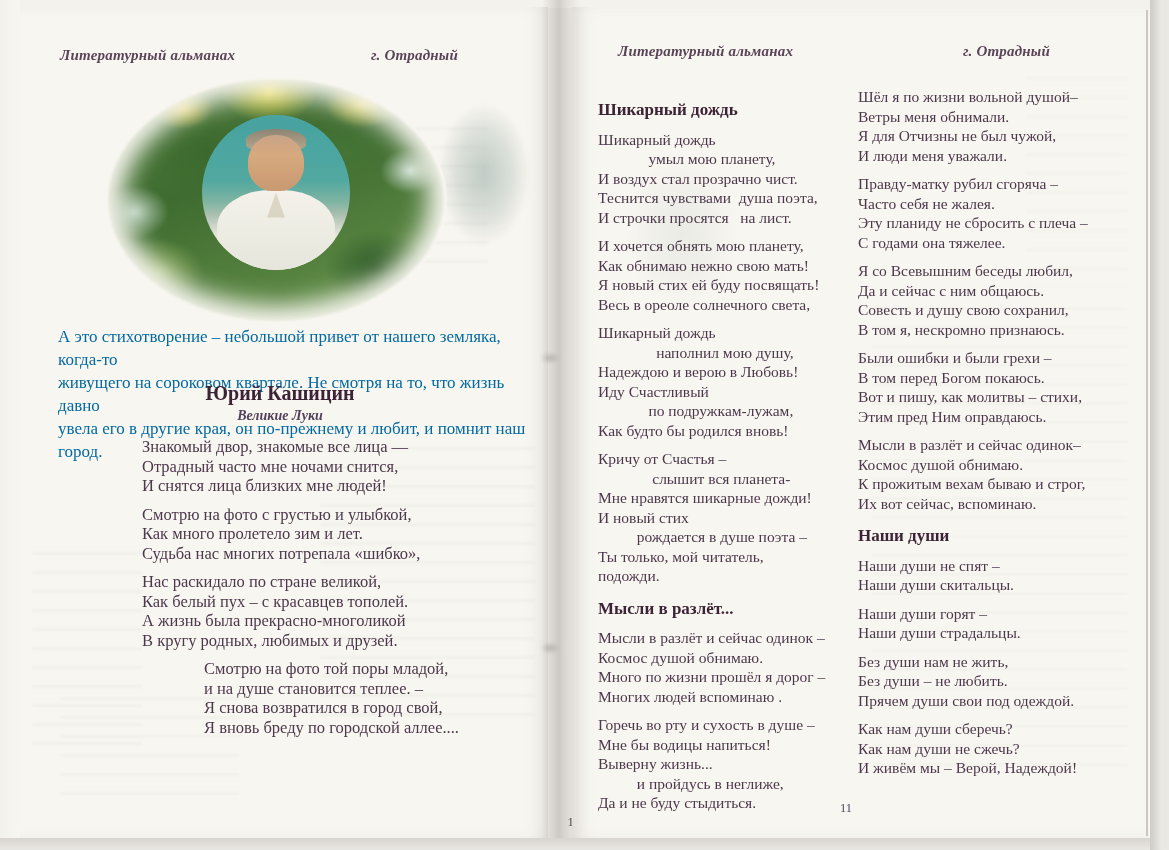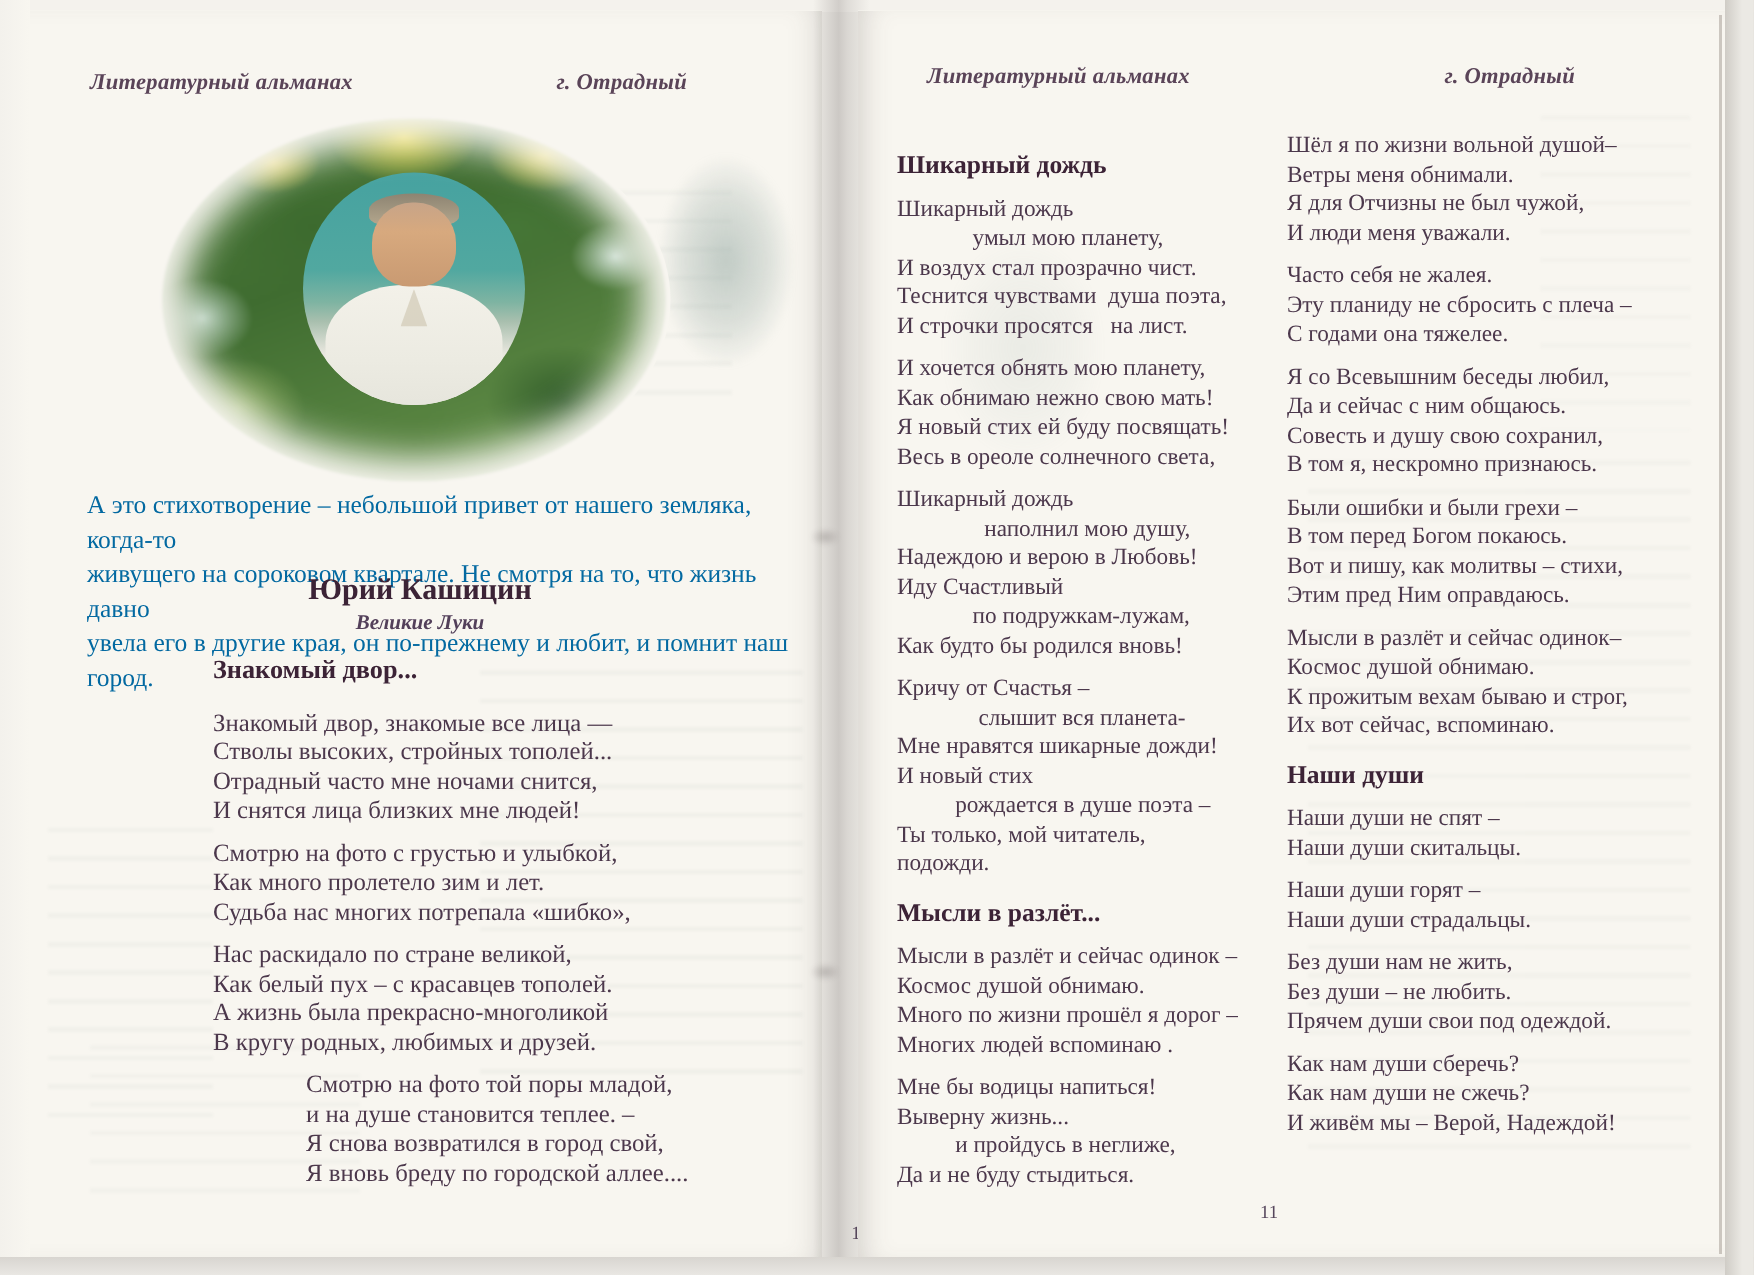--- a/index.html
+++ b/index.html
@@ -123,24 +123,22 @@
       <div class="vignette"></div>
     </div>
 
     <p class="intro">А это стихотворение – небольшой привет  от нашего земляка, когда-то
 живущего  на сороковом квартале.  Не смотря на то, что жизнь давно
 увела его в другие края, он по-прежнему и любит, и помнит  наш город.</p>
     <h2 class="author-name">Юрий Кашицин</h2>
     <div class="author-city">Великие Луки</div>
 
     <div class="poems">
-        <div class="poem-title">Знакомый двор...</div>
         <div class="stanza">
           <div class="line">Знакомый двор, знакомые все лица —</div>
-          <div class="line">Стволы высоких, стройных тополей...</div>
           <div class="line">Отрадный часто мне ночами снится,</div>
           <div class="line">И снятся лица близких мне людей!</div>
         </div>
         <div class="stanza">
           <div class="line">Смотрю на фото с грустью и улыбкой,</div>
           <div class="line">Как много пролетело зим и лет.</div>
           <div class="line">Судьба нас многих потрепала «шибко»,</div>
         </div>
         <div class="stanza">
           <div class="line">Нас раскидало по стране великой,</div>
@@ -206,34 +204,36 @@
           <div class="line">подожди.</div>
         </div>
         <div class="poem-title">Мысли в разлёт...</div>
         <div class="stanza">
           <div class="line">Мысли в разлёт и сейчас одинок –</div>
           <div class="line">Космос душой обнимаю.</div>
           <div class="line">Много по жизни прошёл я дорог –</div>
           <div class="line">Многих людей вспоминаю .</div>
         </div>
         <div class="stanza">
+          <div class="line">Горечь во рту и сухость в душе –</div>
           <div class="line">Мне бы водицы напиться!</div>
           <div class="line">Выверну жизнь...</div>
           <div class="line">          и пройдусь в неглиже,</div>
           <div class="line">Да и не буду стыдиться.</div>
         </div>
       </div>
     <div class="col col-right">
         <div class="stanza">
           <div class="line">Шёл я по жизни вольной душой–</div>
           <div class="line">Ветры меня обнимали.</div>
           <div class="line">Я для Отчизны не был чужой,</div>
           <div class="line">И люди меня уважали.</div>
         </div>
         <div class="stanza">
+          <div class="line">Правду-матку рубил сгоряча –</div>
           <div class="line">Часто себя не жалея.</div>
           <div class="line">Эту планиду не сбросить с плеча –</div>
           <div class="line">С годами она тяжелее.</div>
         </div>
         <div class="stanza">
           <div class="line">Я со Всевышним беседы любил,</div>
           <div class="line">Да и сейчас с ним общаюсь.</div>
           <div class="line">Совесть и душу свою сохранил,</div>
           <div class="line">В том я, нескромно признаюсь.</div>
         </div>

